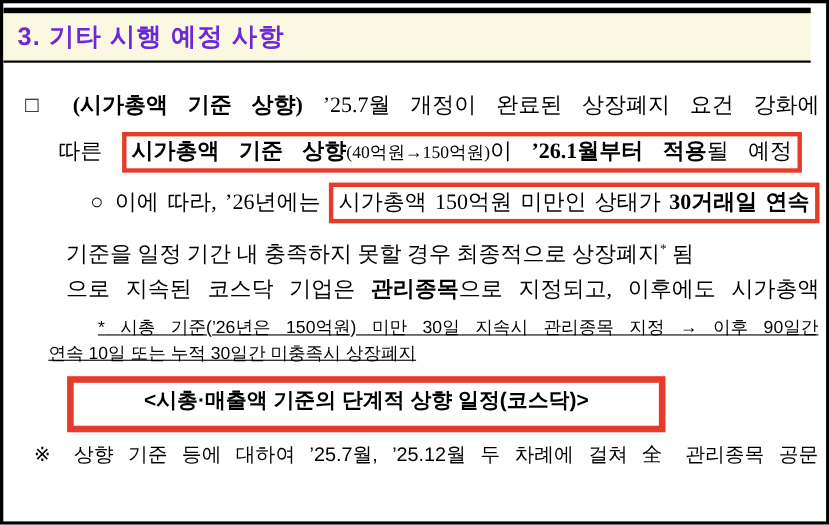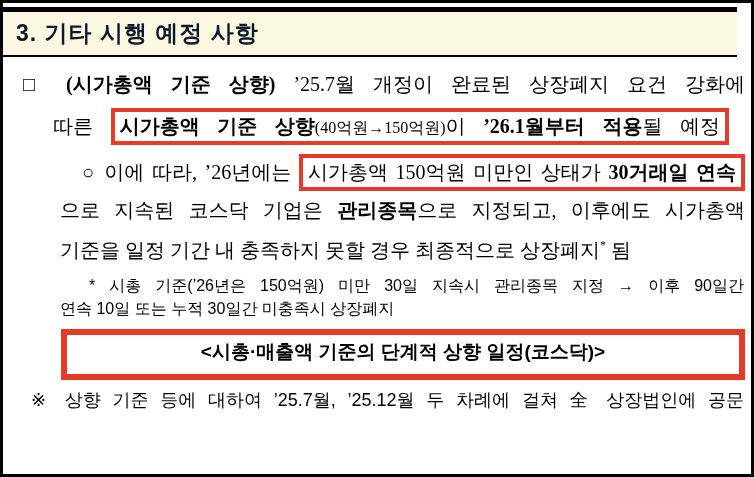--- a/index.html
+++ b/index.html
@@ -13,45 +13,45 @@
   }
   .header-band {
     margin:4px 14px 0 0;
     border-top:5px solid #000;
     border-bottom:2px solid #000;
     background:#fbf8e2;
     padding:6px 8px 6px 13px;
   }
   .header-title {
     font-family:"Liberation Sans","DejaVu Sans",sans-serif;
-    font-weight:bold; font-size:23px; color:#0f172a; letter-spacing:1px;
+    font-weight:bold; font-size:23px; color:#6d28d9; letter-spacing:1px;
   }
   .tline { font-size:20px; line-height:29px; padding-right:6px; }
   .just  { text-align:justify; text-align-last:justify; }
-  .pA { margin-top:13px; padding-left:20px; }
+  .pA { margin-top:25px; padding-left:20px; }
   .pB { margin-top:6px;  padding:7px 22px 7px 50px; }
   .pC { margin-top:2px;  padding:7px 6px 7px 35px;margin-left:44px; }
   .pD { margin-top:2px;  padding-left:57px; }
   .pE { margin-top:6px;  padding-left:57px; }
   b { font-weight:bold; }
   .hl {
     border:4px solid #e73b2a;
     padding:3px 5px 4px 5px;
   }
   .small { font-size:16px; }
   .sup { font-size:12px; vertical-align:super; }
   .footnote {
     font-family:"Liberation Sans","DejaVu Sans",sans-serif;
-    font-size:16px; line-height:23px; margin-top:9px;
+    font-size:16px; line-height:23px; margin-top:9px;text-decoration:underline;
   }
   .fn1 { padding-left:86px; padding-right:7px; text-align:justify; text-align-last:justify; }
-  .fn2 { padding-left:57px; }
+  .fn2 { padding-left:41px; }
   .schedule-box {
     box-sizing:border-box;
-    margin:9px 0 0 58px; width:684px;
+    margin:9px 0 0 58px; width:544px;
     border:6px solid #e73b2a;
     padding:4px 9px 6px 9px;
     font-family:"Liberation Sans","DejaVu Sans",sans-serif;
   }
   .schedule-title {
     text-align:center; font-weight:bold; font-size:19px; line-height:25px;
     margin-bottom:4px;
   }
   .dotted-box {
     border:2px dotted #444;
@@ -84,47 +84,47 @@
     <span>따른</span>
     <span class="hl"><b>시가총액 기준 상향</b><span class="small">(40억원→150억원)</span><span>이</span> <b>’26.1월부터 적용</b><span>될 예정</span></span>
   </div>
 
   <div class="tline just pC">
     <span>○</span>
     <span>이에 따라, ’26년에는</span>
     <span class="hl"><span>시가총액 150억원 미만인 상태가</span> <b>30거래일 연속</b></span>
   </div>
 
+  <div class="tline pE">
+    <span>기준을 일정 기간 내 충족하지 못할 경우 최종적으로 상장폐지</span><span class="sup">*</span>
+    <span>됨</span>
+  </div>
+
   <div class="tline just pD">
     <span>으로 지속된 코스닥 기업은</span>
     <b>관리종목</b><span>으로 지정되고, 이후에도 시가총액</span>
-  </div>
-
-  <div class="tline pE">
-    <span>기준을 일정 기간 내 충족하지 못할 경우 최종적으로 상장폐지</span><span class="sup">*</span>
-    <span>됨</span>
   </div>
 
   <div class="footnote">
     <div class="fn1">
       <span>*</span>
       <span>시총 기준(’26년은 150억원) 미만 30일 지속시 관리종목 지정 → 이후 90일간</span>
     </div>
     <div class="fn2">
       <span>연속 10일 또는 누적 30일간 미충족시 상장폐지</span>
     </div>
   </div>
 
   <div class="schedule-box">
     <div class="schedule-title">&lt;시총·매출액 기준의 단계적 상향 일정(코스닥)&gt;</div>
   </div>
 
   <div class="notice">
     <div class="nt1">
       <span>※</span>
-      <span>상향 기준 등에 대하여 ’25.7월, ’25.12월 두 차례에 걸쳐 全 상장법인에 공문</span>
+      <span>상향 기준 등에 대하여 ’25.7월, ’25.12월 두 차례에 걸쳐 全 관리종목 공문</span>
     </div>
     <div class="nt2">
       
     </div>
   </div>
 
 </div>
 
 </body></html>

